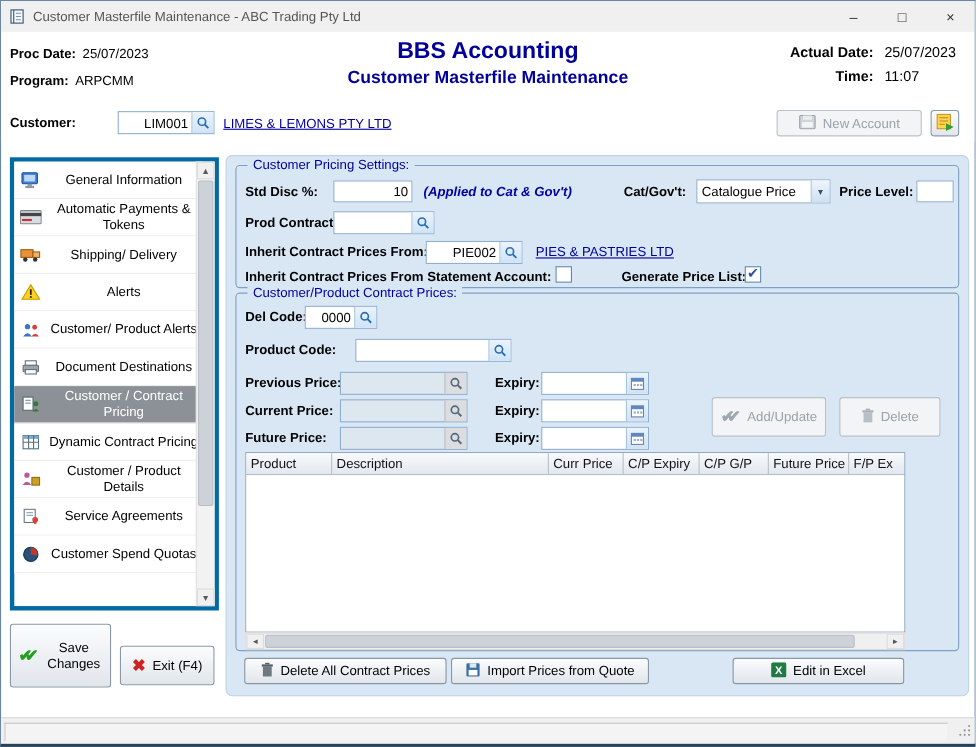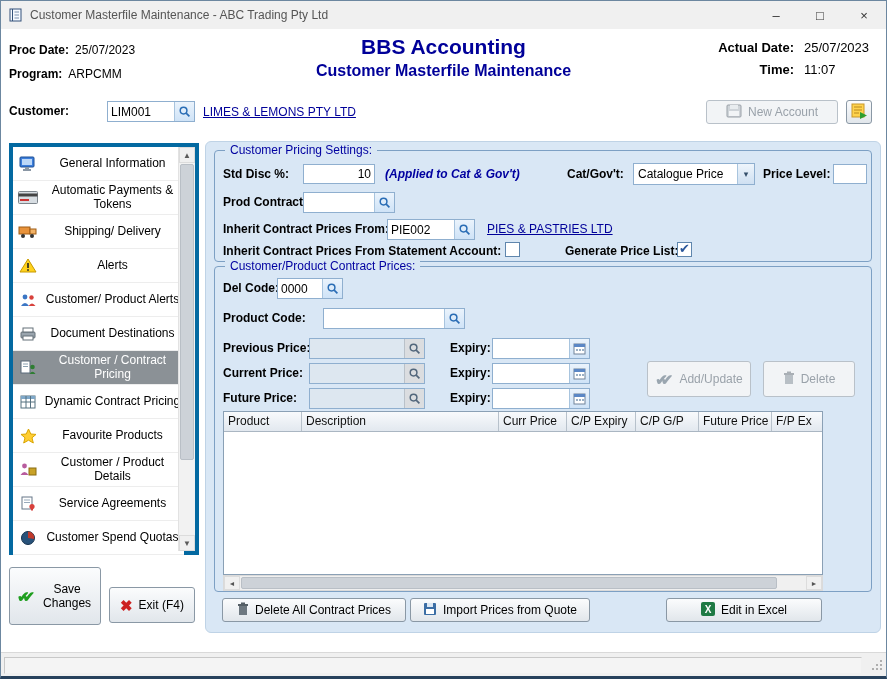--- a/index.html
+++ b/index.html
@@ -19,21 +19,21 @@
   .hval{color:#000;margin-left:6px;}
   .app-title{font-size:21px;font-weight:bold;color:#000099;text-align:center;}
   .screen-title{font-size:16px;font-weight:bold;color:#000099;text-align:center;margin-top:3px;}
   .hdr-right{display:grid;grid-template-columns:auto 70px;column-gap:10px;row-gap:7px;font-size:13px;}
   .hdr-right .hlbl{text-align:right;}
   
   .lbl{position:absolute;font-size:12px;font-weight:bold;color:#000;white-space:nowrap;}
   .link{position:absolute;font-size:12px;color:#000099;text-decoration:underline;white-space:nowrap;cursor:pointer;}
   .inp{position:absolute;border:1px solid #8fafcf;background:#fff;font-size:12px;padding:1px 3px;height:20px;outline:none;}
   .lookup{position:absolute;display:flex;height:21px;border:1px solid #8fafcf;background:#fff;}
-  .lookup input{border:none;outline:none;flex:1;min-width:0;font-size:12px;padding:0 3px;background:transparent;}
+  .lookup input{border:none;outline:none;flex:1;min-width:0;font-size:12px;padding:0 3px;background:transparent;text-align:right;}
   .lookup-btn{width:20px;display:flex;align-items:center;justify-content:center;background:linear-gradient(#eaf3fc,#cfe3f7);border-left:1px solid #a8c4de;cursor:pointer;}
   .lookup.disabled{background:#dde7f0;}
   .lookup.disabled input{color:#7d8893;}
   .lookup.disabled .lookup-btn{background:#d6dee6;filter:grayscale(.7);}
   .btn{display:flex;align-items:center;justify-content:center;gap:6px;border:1px solid #8a98a5;border-radius:3px;background:linear-gradient(#fbfcfd,#e1e6eb);font-size:12px;color:#000;cursor:pointer;}
   .btn.disabled{border-color:#b9c1c9;background:#f2f4f6;color:#9aa2aa;cursor:default;}
   
   .sidebar{position:absolute;left:8px;top:142px;width:190px;height:412px;background:#fff;border:4px solid #0369a1;}
   .sb-items{position:absolute;left:0;top:0;width:171px;height:100%;}
   .sb-item{height:34px;display:flex;align-items:center;border-bottom:1px solid #ededed;cursor:pointer;background:#fff;}
@@ -243,28 +243,20 @@
               <rect x="1" y="1" width="14" height="3" fill="#7fa8c9"></rect>
               <line x1="1" y1="7" x2="15" y2="7" stroke="#55707f"></line>
               <line x1="6" y1="1" x2="6" y2="13" stroke="#55707f"></line>
               <line x1="10.5" y1="1" x2="10.5" y2="13" stroke="#55707f"></line>
             </svg>
           </span>
         <span class="sb-label">Dynamic Contract Pricing</span>
       </div>
       <div class="sb-item">
         <span class="sb-icon">
-            <svg width="17" height="16">
-              <path d="M8.5 1 L10.8 6 16 6.4 12 9.8 13.3 15 8.5 12.2 3.7 15 5 9.8 1 6.4 6.2 6 Z" fill="#ffce33" stroke="#d9a400"></path>
-            </svg>
-          </span>
-        <span class="sb-label">Favourite Products</span>
-      </div>
-      <div class="sb-item">
-        <span class="sb-icon">
             <svg width="18" height="15">
               <circle cx="5.5" cy="4" r="2.4" fill="#b85c9e"></circle>
               <path d="M1.5 13 q4 -6 8 0 Z" fill="#b85c9e"></path>
               <rect x="10" y="6" width="7" height="7" fill="#c9a227" stroke="#8a6d12"></rect>
             </svg>
           </span>
         <span class="sb-label">Customer / Product Details</span>
       </div>
       <div class="sb-item">
         <span class="sb-icon">

